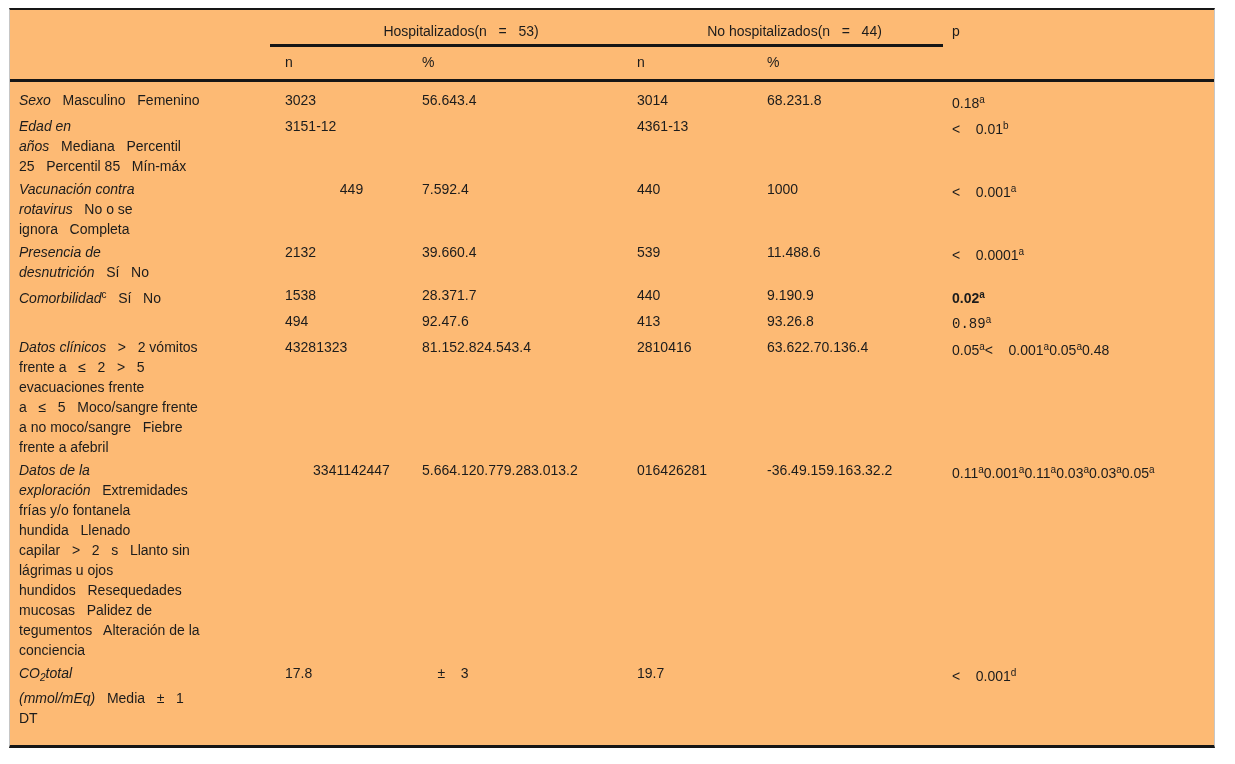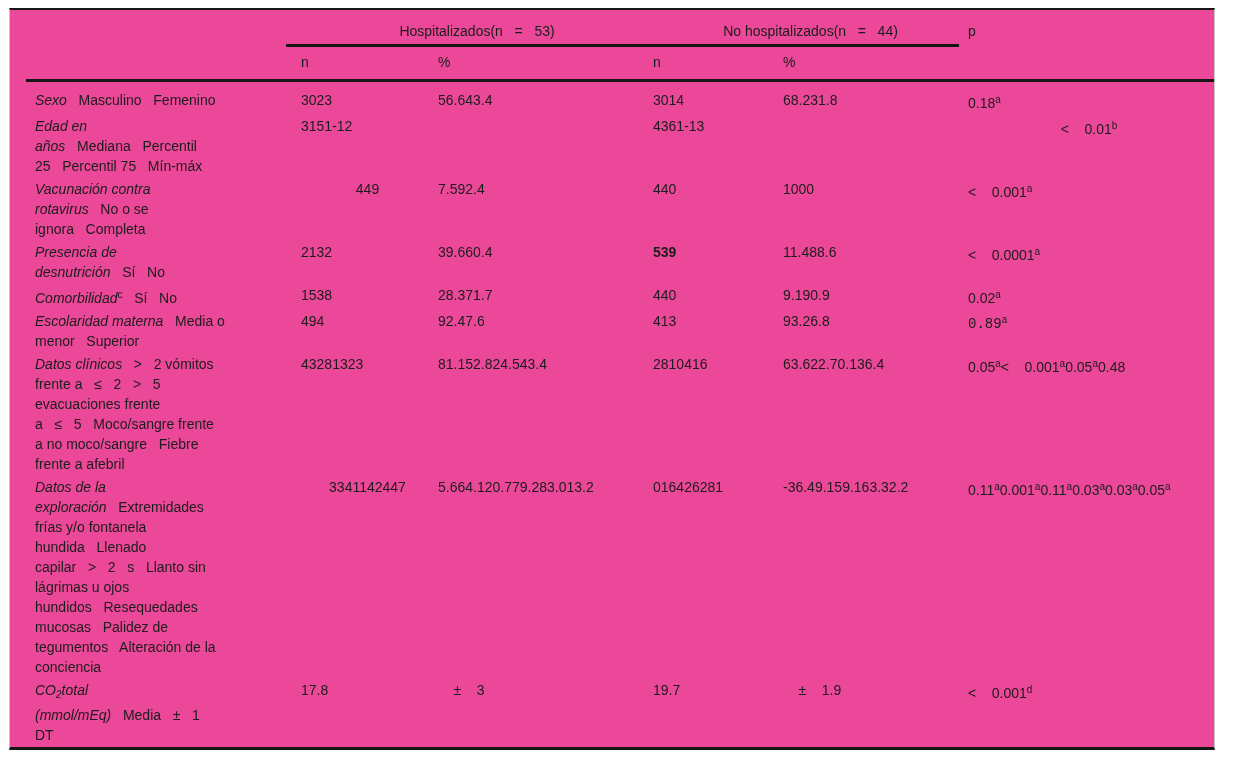--- a/index.html
+++ b/index.html
@@ -8,22 +8,21 @@
     width:1235px; height:764px; overflow:hidden;
     font-family:"Liberation Sans","DejaVu Sans",sans-serif;
     color:#1c1c1c;
   }
   .frame {
     margin:8px 20px 0 9px;
     min-height:740px;
     border:1px solid #c6c6c6;
     border-top:2px solid #161616;
     border-bottom:3px solid #161616;
-    background:#ec4899;
-    padding-left:16px;
+    background:#fdba74;
   }
   .tbl {
     display:grid;
     grid-template-columns:275px 137px 215px 130px 185px 1fr;
     font-size:14px;
     line-height:20px;
   }
   .cell { white-space:pre-wrap; }
   .it { font-style:italic; }
   .sup { font-size:10px; vertical-align:5px; }
@@ -63,49 +62,47 @@
 
     <div class="fullline"></div>
   <div class="cell body-cell label-cell" style="grid-area: 5 / 1;"><span class="it">Sexo</span><span class="">   Masculino   Femenino</span></div>
       <div class="cell body-cell num-cell" style="grid-area: 5 / 2;">3023</div>
       <div class="cell body-cell num-cell" style="grid-area: 5 / 3;">56.643.4</div>
       <div class="cell body-cell num-cell" style="grid-area: 5 / 4;">3014</div>
       <div class="cell body-cell num-cell" style="grid-area: 5 / 5;">68.231.8</div>
       <div class="cell body-cell p-cell" style="grid-area: 5 / 6;"><span class="">0.18</span><span class="sup">a</span></div>
       <div class="cell body-cell label-cell" style="grid-area: 6 / 1;"><span class="it">Edad en
 años</span><span class="">   Mediana   Percentil
-25   Percentil 75   Mín-máx</span></div>
+25   Percentil 85   Mín-máx</span></div>
       <div class="cell body-cell num-cell" style="grid-area: 6 / 2;">3151-12</div>
       <div class="cell body-cell num-cell" style="grid-area: 6 / 3;"></div>
       <div class="cell body-cell num-cell" style="grid-area: 6 / 4;">4361-13</div>
       <div class="cell body-cell num-cell" style="grid-area: 6 / 5;"></div>
-      <div class="cell body-cell p-cell" style="grid-area: 6 / 6; text-align: center;"><span class="">&lt;    0.01</span><span class="sup">b</span></div>
+      <div class="cell body-cell p-cell" style="grid-area: 6 / 6;"><span class="">&lt;    0.01</span><span class="sup">b</span></div>
       <div class="cell body-cell label-cell" style="grid-area: 7 / 1;"><span class="it">Vacunación contra
 rotavirus</span><span class="">   No o se
 ignora   Completa</span></div>
       <div class="cell body-cell num-cell" style="grid-area: 7 / 2; text-align: center;">449</div>
       <div class="cell body-cell num-cell" style="grid-area: 7 / 3;">7.592.4</div>
       <div class="cell body-cell num-cell" style="grid-area: 7 / 4;">440</div>
       <div class="cell body-cell num-cell" style="grid-area: 7 / 5;">1000</div>
       <div class="cell body-cell p-cell" style="grid-area: 7 / 6;"><span class="">&lt;    0.001</span><span class="sup">a</span></div>
       <div class="cell body-cell label-cell" style="grid-area: 8 / 1;"><span class="it">Presencia de
 desnutrición</span><span class="">   Sí   No</span></div>
       <div class="cell body-cell num-cell" style="grid-area: 8 / 2;">2132</div>
       <div class="cell body-cell num-cell" style="grid-area: 8 / 3;">39.660.4</div>
-      <div class="cell body-cell num-cell" style="grid-area: 8 / 4; font-weight: bold;">539</div>
+      <div class="cell body-cell num-cell" style="grid-area: 8 / 4;">539</div>
       <div class="cell body-cell num-cell" style="grid-area: 8 / 5;">11.488.6</div>
       <div class="cell body-cell p-cell" style="grid-area: 8 / 6;"><span class="">&lt;    0.0001</span><span class="sup">a</span></div>
       <div class="cell body-cell label-cell" style="grid-area: 9 / 1;"><span class="it">Comorbilidad</span><span class="sup">c</span><span class="">   Sí   No</span></div>
       <div class="cell body-cell num-cell" style="grid-area: 9 / 2;">1538</div>
       <div class="cell body-cell num-cell" style="grid-area: 9 / 3;">28.371.7</div>
       <div class="cell body-cell num-cell" style="grid-area: 9 / 4;">440</div>
       <div class="cell body-cell num-cell" style="grid-area: 9 / 5;">9.190.9</div>
-      <div class="cell body-cell p-cell" style="grid-area: 9 / 6;"><span class="">0.02</span><span class="sup">a</span></div>
-      <div class="cell body-cell label-cell" style="grid-area: 10 / 1;"><span class="it">Escolaridad materna</span><span class="">   Media o
-menor   Superior</span></div>
+      <div class="cell body-cell p-cell" style="grid-area: 9 / 6; font-weight: bold;"><span class="">0.02</span><span class="sup">a</span></div>
       <div class="cell body-cell num-cell" style="grid-area: 10 / 2;">494</div>
       <div class="cell body-cell num-cell" style="grid-area: 10 / 3;">92.47.6</div>
       <div class="cell body-cell num-cell" style="grid-area: 10 / 4;">413</div>
       <div class="cell body-cell num-cell" style="grid-area: 10 / 5;">93.26.8</div>
       <div class="cell body-cell p-cell" style="grid-area: 10 / 6; font-family: Liberation Mono, monospace;"><span class="">0.89</span><span class="sup">a</span></div>
       <div class="cell body-cell label-cell" style="grid-area: 11 / 1;"><span class="it">Datos clínicos</span><span class="">   &gt;   2 vómitos
 frente a   ≤   2   &gt;   5
 evacuaciones frente
 a   ≤   5   Moco/sangre frente
 a no moco/sangre   Fiebre
@@ -129,16 +126,15 @@
       <div class="cell body-cell num-cell" style="grid-area: 12 / 3;">5.664.120.779.283.013.2</div>
       <div class="cell body-cell num-cell" style="grid-area: 12 / 4;">016426281</div>
       <div class="cell body-cell num-cell" style="grid-area: 12 / 5;">-36.49.159.163.32.2</div>
       <div class="cell body-cell p-cell" style="grid-area: 12 / 6;"><span class="">0.11</span><span class="sup">a</span><span class="">0.001</span><span class="sup">a</span><span class="">0.11</span><span class="sup">a</span><span class="">0.03</span><span class="sup">a</span><span class="">0.03</span><span class="sup">a</span><span class="">0.05</span><span class="sup">a</span></div>
       <div class="cell body-cell label-cell" style="grid-area: 13 / 1;"><span class="it">CO</span><span class="it sub">2</span><span class="it">total
 (mmol/mEq)</span><span class="">   Media   ±   1
 DT</span></div>
       <div class="cell body-cell num-cell" style="grid-area: 13 / 2;">17.8</div>
       <div class="cell body-cell num-cell" style="grid-area: 13 / 3;">    ±    3</div>
       <div class="cell body-cell num-cell" style="grid-area: 13 / 4;">19.7</div>
-      <div class="cell body-cell num-cell" style="grid-area: 13 / 5;">    ±    1.9</div>
       <div class="cell body-cell p-cell" style="grid-area: 13 / 6;"><span class="">&lt;    0.001</span><span class="sup">d</span></div>
     </div>
 </div>
 
 </body></html>

